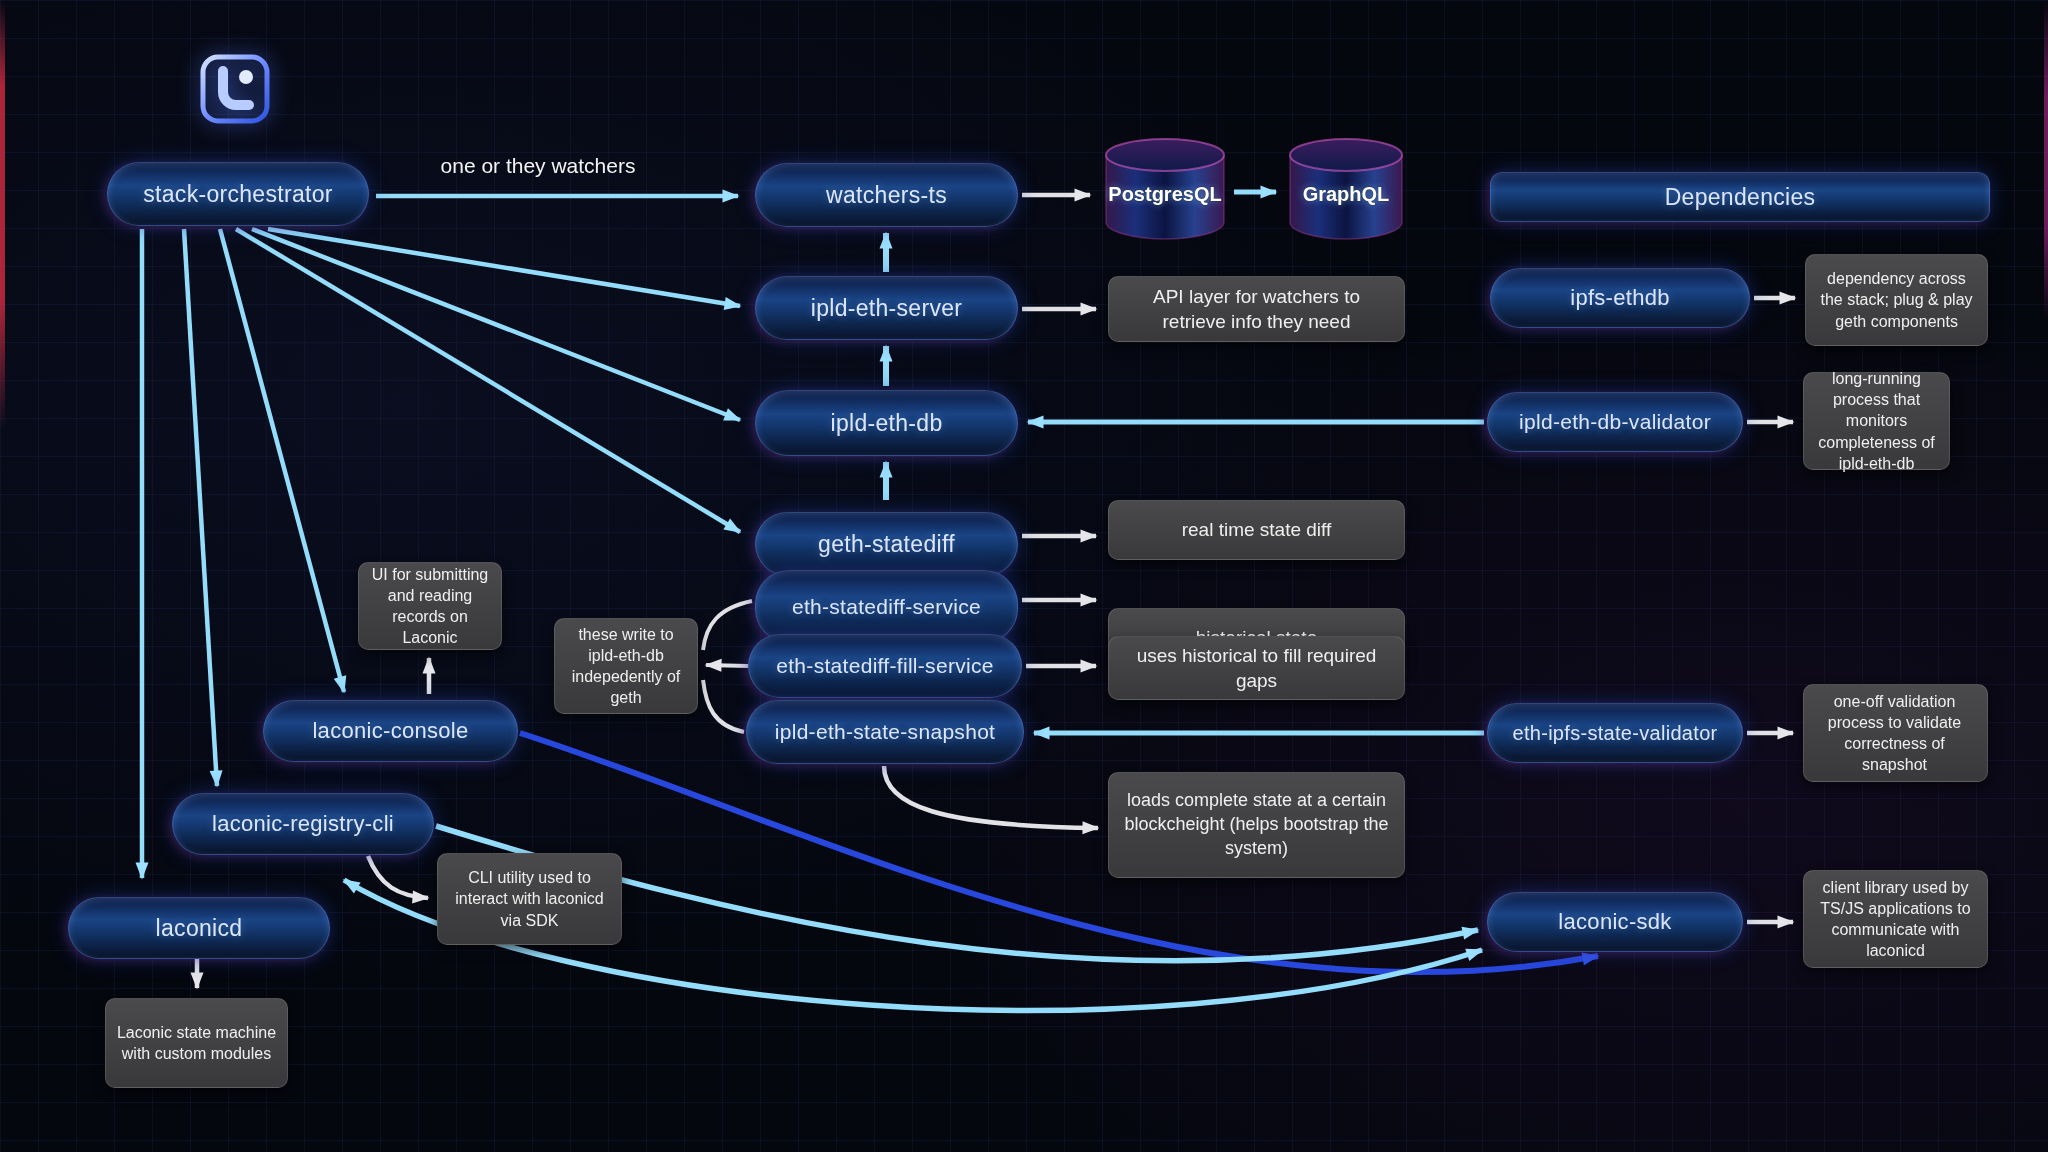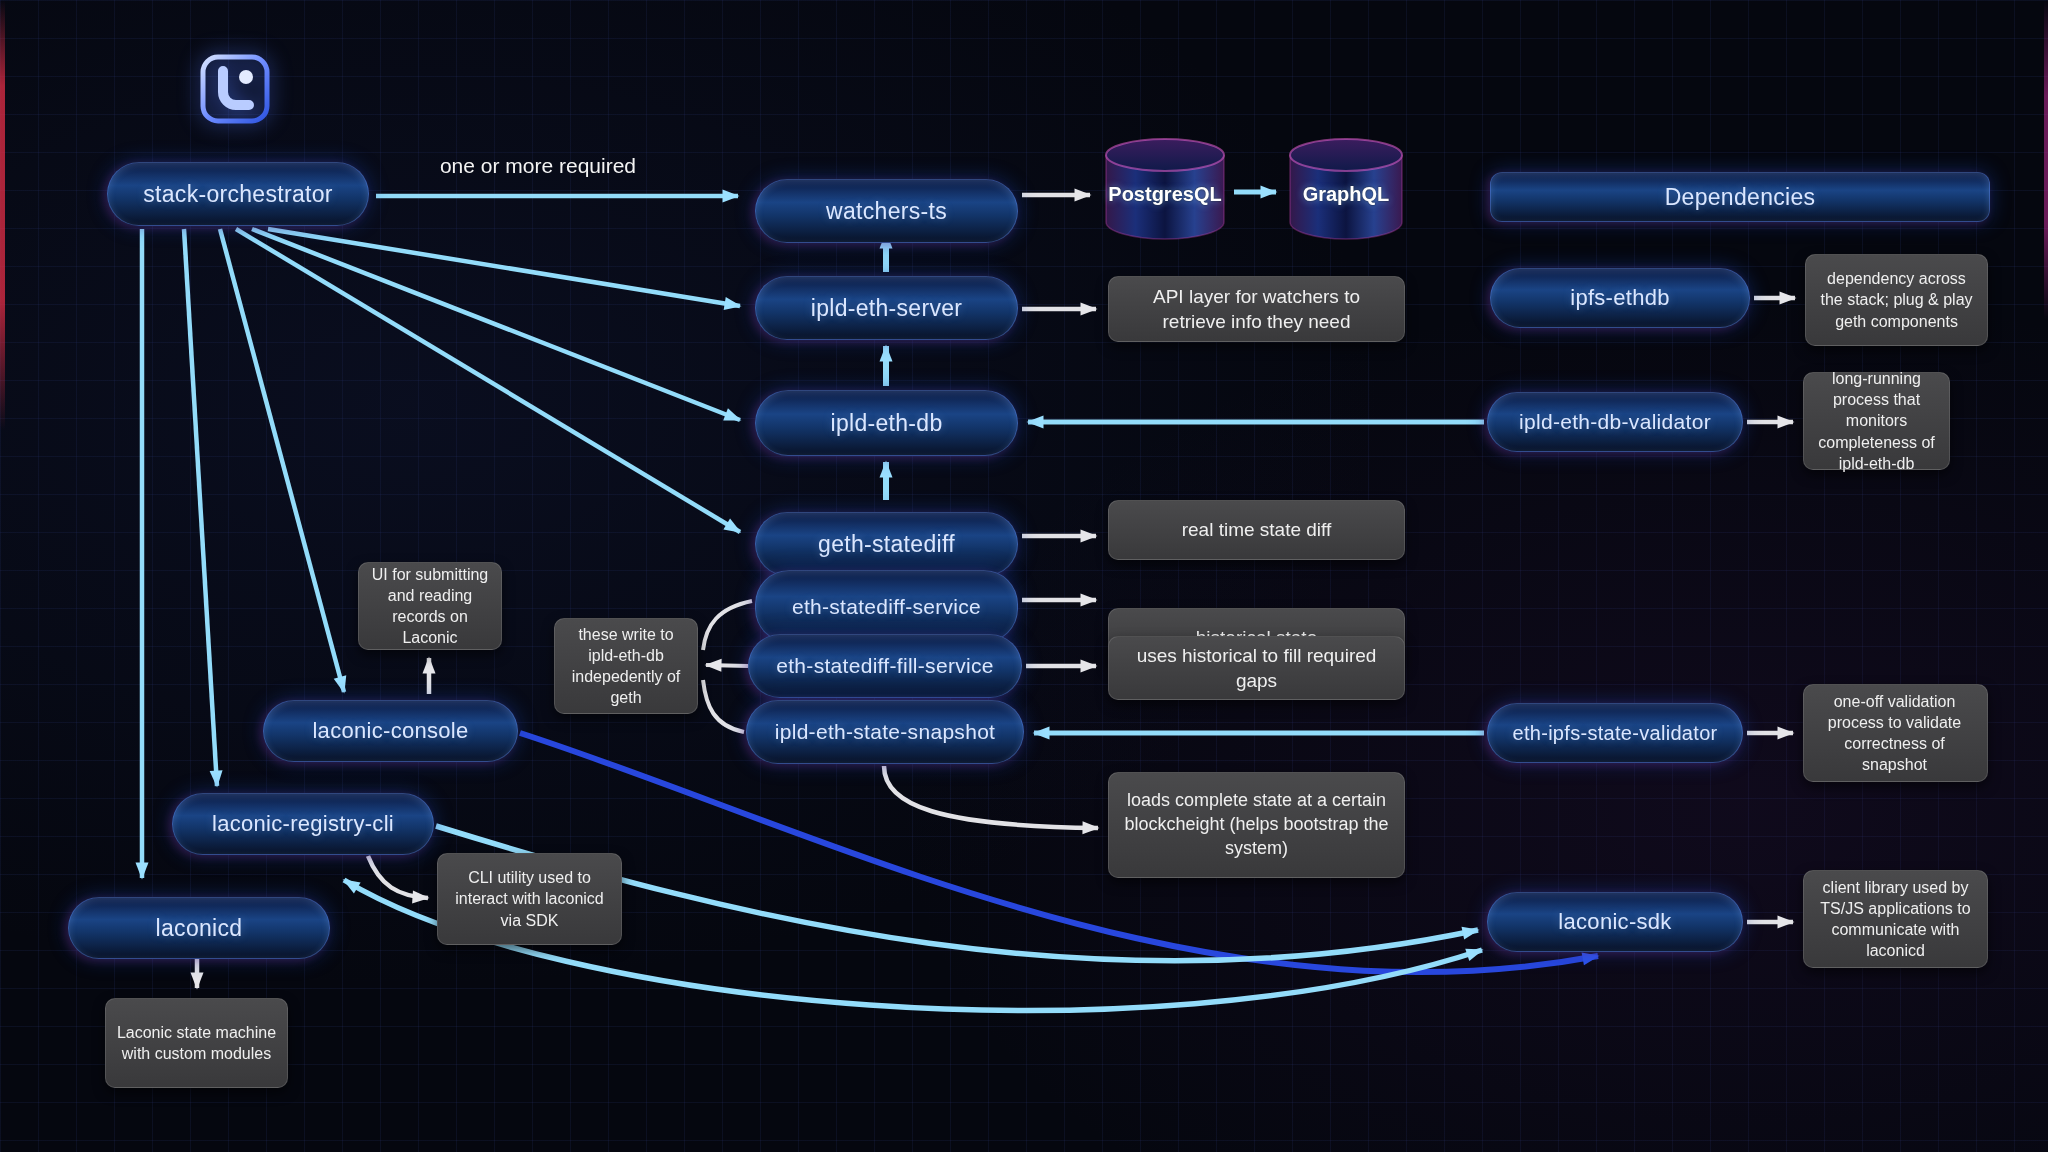--- a/index.html
+++ b/index.html
@@ -32,21 +32,21 @@
     background:linear-gradient(180deg, #0b1a42 0%, #1a4485 36%, #123468 58%, #081228 100%);
     border:1px solid rgba(110,150,255,0.40);
     border-radius:34px;
     box-shadow: 0 0 20px rgba(25,70,180,0.45),
                 inset 0 2px 7px rgba(150,190,255,0.22),
                 -3px 2px 9px rgba(170,30,115,0.26);
     text-shadow: 0 0 8px rgba(140,190,255,0.35);
   }
 
   #n-stack        { left:107px;  top:162px; width:262px; height:64px; }
-  #n-watchers     { left:755px;  top:163px; width:263px; height:64px;margin-top:16px; }
+  #n-watchers     { left:755px;  top:163px; width:263px; height:64px; }
   #n-deps         { left:1490px; top:172px; width:500px; height:50px; border-radius:12px; }
   #n-server       { left:755px;  top:276px; width:263px; height:64px; }
   #n-ipfsethdb    { left:1490px; top:268px; width:260px; height:60px; font-size:22px; }
   #n-ipldethdb    { left:755px;  top:390px; width:263px; height:66px; }
   #n-dbvalidator  { left:1487px; top:392px; width:256px; height:60px; font-size:21px; }
   #n-geth         { left:755px;  top:504px; width:263px; height:64px;margin-top:8px; }
   #n-service      { left:755px;  top:570px; width:263px; height:73px; font-size:21px; }
   #n-fill         { left:748px;  top:634px; width:274px; height:64px; font-size:21px; }
   #n-snapshot     { left:746px;  top:700px; width:278px; height:64px; font-size:21px; }
   #n-ipfsvalidator{ left:1487px; top:703px; width:256px; height:60px; font-size:20px; }
@@ -164,21 +164,21 @@
             <stop offset="0.5" stop-color="#6f8dff"></stop>
             <stop offset="1" stop-color="#2f55e0"></stop>
         </linearGradient>
       </defs>
       <rect x="7" y="9" width="64" height="64" rx="15" fill="none" stroke="url(#lg)" stroke-width="5"></rect>
       <circle cx="50" cy="29" r="7" fill="#e3ebff"></circle>
       <path d="M27 23 v21 a13 13 0 0 0 13 13 h13" fill="none" stroke="#b9ccff" stroke-width="10" stroke-linecap="round"></path>
     </svg>
   </div>
 
-  <div class="edge-label">one or more required</div>
+  <div class="edge-label">one or they watchers</div>
 
   <div class="pill" id="n-stack">stack-orchestrator</div>
   <div class="pill" id="n-watchers">watchers-ts</div>
   <div class="pill" id="n-deps">Dependencies</div>
   <div class="pill" id="n-server">ipld-eth-server</div>
   <div class="pill" id="n-ipfsethdb">ipfs-ethdb</div>
   <div class="pill" id="n-ipldethdb">ipld-eth-db</div>
   <div class="pill" id="n-dbvalidator">ipld-eth-db-validator</div>
   <div class="pill" id="n-geth">geth-statediff</div>
   <div class="pill" id="n-service">eth-statediff-service</div>

